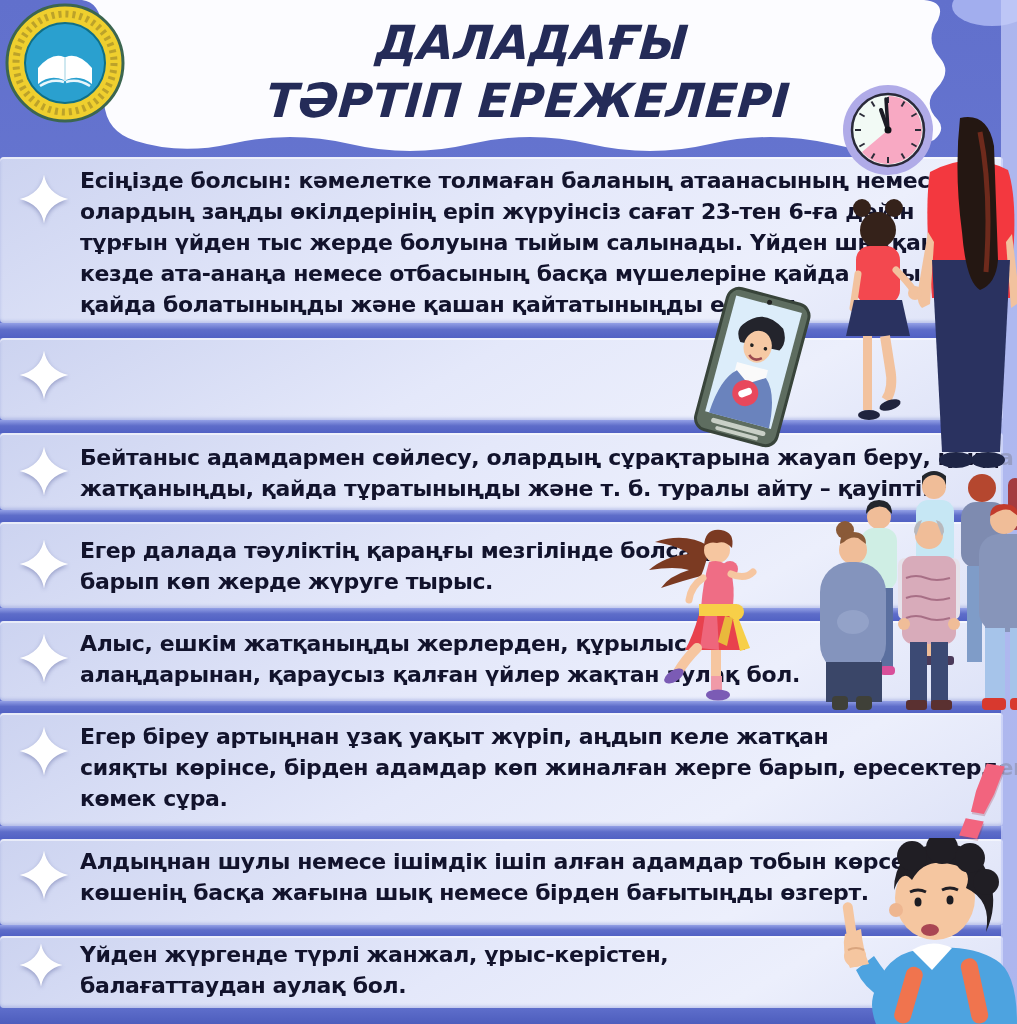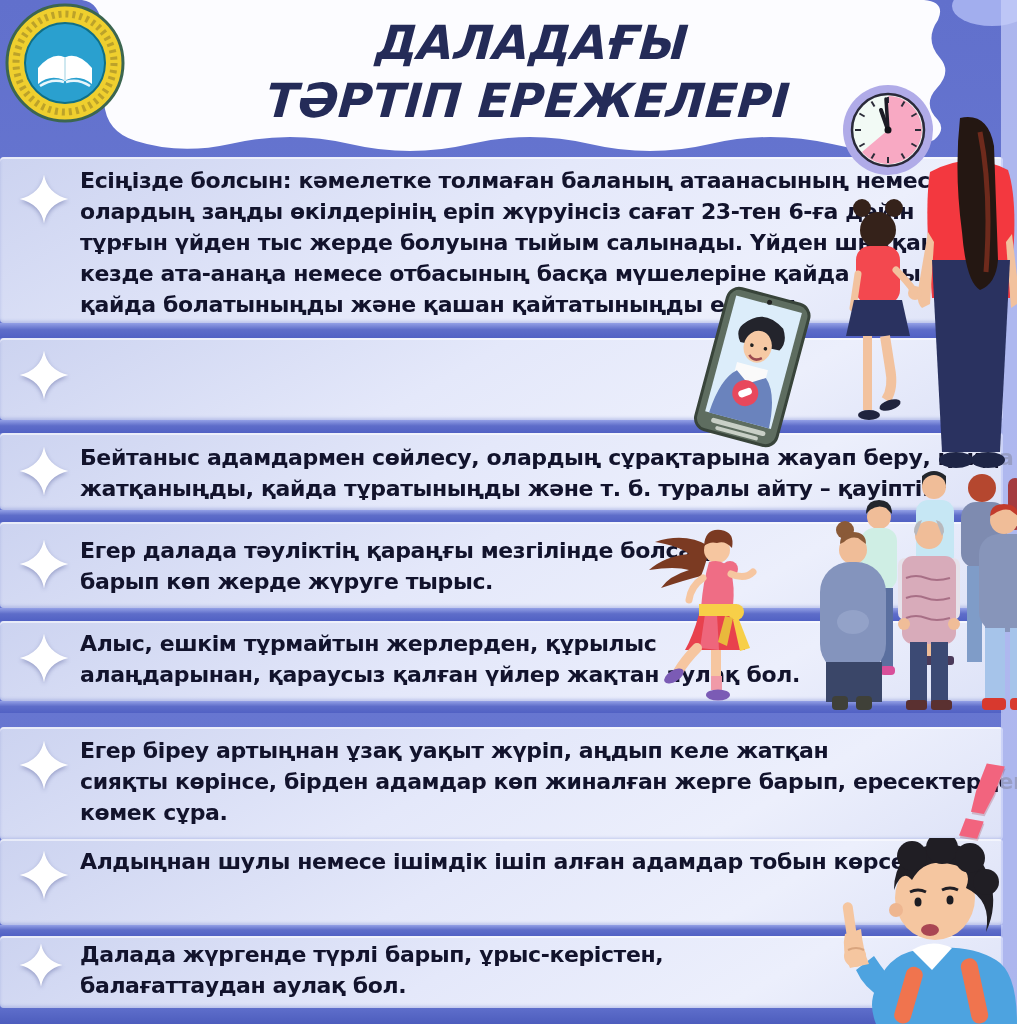--- a/index.html
+++ b/index.html
@@ -26,21 +26,21 @@
   .star{position:absolute;left:18px;width:52px;height:52px;fill:#ffffff;
     filter:drop-shadow(0 2px 2px rgba(40,50,120,.35));}
   .rule-text{position:absolute;left:80px;color:#12132c;font-weight:bold;
     font-size:22px;line-height:31px;letter-spacing:-0.4px;}
   .ln{white-space:nowrap;}
   .b1{top:157px;height:166px;} .b1 .rule-text{top:8px;}  .b1 .star{top:16px;}
   .b2{top:338px;height:82px;}  .b2 .rule-text{top:9px;}  .b2 .star{top:11px;}
   .b3{top:433px;height:77px;}  .b3 .rule-text{top:9px;}  .b3 .star{top:12px;}
   .b4{top:522px;height:86px;}  .b4 .rule-text{top:13px;} .b4 .star{top:16px;}
   .b5{top:621px;height:80px;}  .b5 .rule-text{top:7px;}  .b5 .star{top:11px;}
-  .b6{top:713px;height:113px;margin-top:14px;} .b6 .rule-text{top:8px;}  .b6 .star{top:12px;}
+  .b6{top:713px;height:113px;} .b6 .rule-text{top:8px;}  .b6 .star{top:12px;}
   .b7{top:839px;height:86px;}  .b7 .rule-text{top:7px;}  .b7 .star{top:10px;}
   .b8{top:936px;height:72px;}  .b8 .rule-text{top:3px;}  .b8 .star{top:6px;width:46px;height:46px;}
   .s1{top:323px;height:15px;} .s2{top:420px;height:13px;} .s3{top:510px;height:12px;}
   .s4{top:608px;height:13px;} .s5{top:701px;height:12px;} .s6{top:826px;height:13px;}
   .s7{top:925px;height:11px;}
   .bottom-strip{position:absolute;left:0;top:1008px;width:1017px;height:16px;z-index:3;
     background:linear-gradient(180deg,#5e6ecb,#4d5dbd);}
   .right-strip{position:absolute;left:1001px;top:0;width:16px;height:1024px;z-index:4;
     background:rgba(197,206,248,.75);}
   
@@ -153,21 +153,21 @@
       <div class="ln">Егер далада тәуліктің қараңғы мезгілінде болсаң,</div>
       <div class="ln">барып көп жерде жүруге тырыс.</div>
     </div>
   </section>
 
   <section class="band b5">
     <svg class="star" viewBox="0 0 60 60">
       <path d="M30 2 Q34 24 58 30 Q34 36 30 58 Q26 36 2 30 Q26 24 30 2 Z"></path>
       </svg>
     <div class="rule-text">
-      <div class="ln">Алыс, ешкім тұрмайтын жерлерден, құрылыс</div>
+      <div class="ln">Алыс, ешкім жатқаныңды жерлерден, құрылыс</div>
       <div class="ln">алаңдарынан, қараусыз қалған үйлер жақтан аулақ бол.</div>
     </div>
   </section>
 
   <section class="band b6">
     <svg class="star" viewBox="0 0 60 60">
       <path d="M30 2 Q34 24 58 30 Q34 36 30 58 Q26 36 2 30 Q26 24 30 2 Z"></path>
       </svg>
     <div class="rule-text">
       <div class="ln">Егер біреу артыңнан ұзақ уақыт жүріп, аңдып келе жатқан</div>
@@ -175,29 +175,30 @@
       <div class="ln">көмек сұра.</div>
     </div>
   </section>
 
   <section class="band b7">
     <svg class="star" viewBox="0 0 60 60">
       <path d="M30 2 Q34 24 58 30 Q34 36 30 58 Q26 36 2 30 Q26 24 30 2 Z"></path>
       </svg>
     <div class="rule-text">
       <div class="ln">Алдыңнан  шулы немесе ішімдік ішіп алған адамдар тобын көрсең,</div>
+      <div class="ln">көшенің басқа жағына шық немесе  бірден бағытыңды  өзгерт.</div>
     </div>
   </section>
 
   <section class="band b8">
     <svg class="star" viewBox="0 0 60 60">
       <path d="M30 2 Q34 24 58 30 Q34 36 30 58 Q26 36 2 30 Q26 24 30 2 Z"></path>
       </svg>
     <div class="rule-text">
-      <div class="ln"> Далада жүргенде түрлі барып, ұрыс-керістен,</div>
+      <div class="ln"> Үйден жүргенде түрлі жанжал, ұрыс-керістен,</div>
       <div class="ln">балағаттаудан аулақ бол.</div>
     </div>
   </section>
 
   <div class="right-strip"></div>
 
   <svg class="illus il-mother" width="187" height="368" viewBox="0 0 187 368">
 
     <path d="M100,60 Q96,84 98,128 L102,186 L180,186 L184,128 Q186,82 178,58 Q140,38 100,60 Z" fill="#f3383f"></path>
     <path d="M98,120 L88,178 Q86,190 92,196 L100,192 L104,130 Z" fill="#f2c29e"></path>

